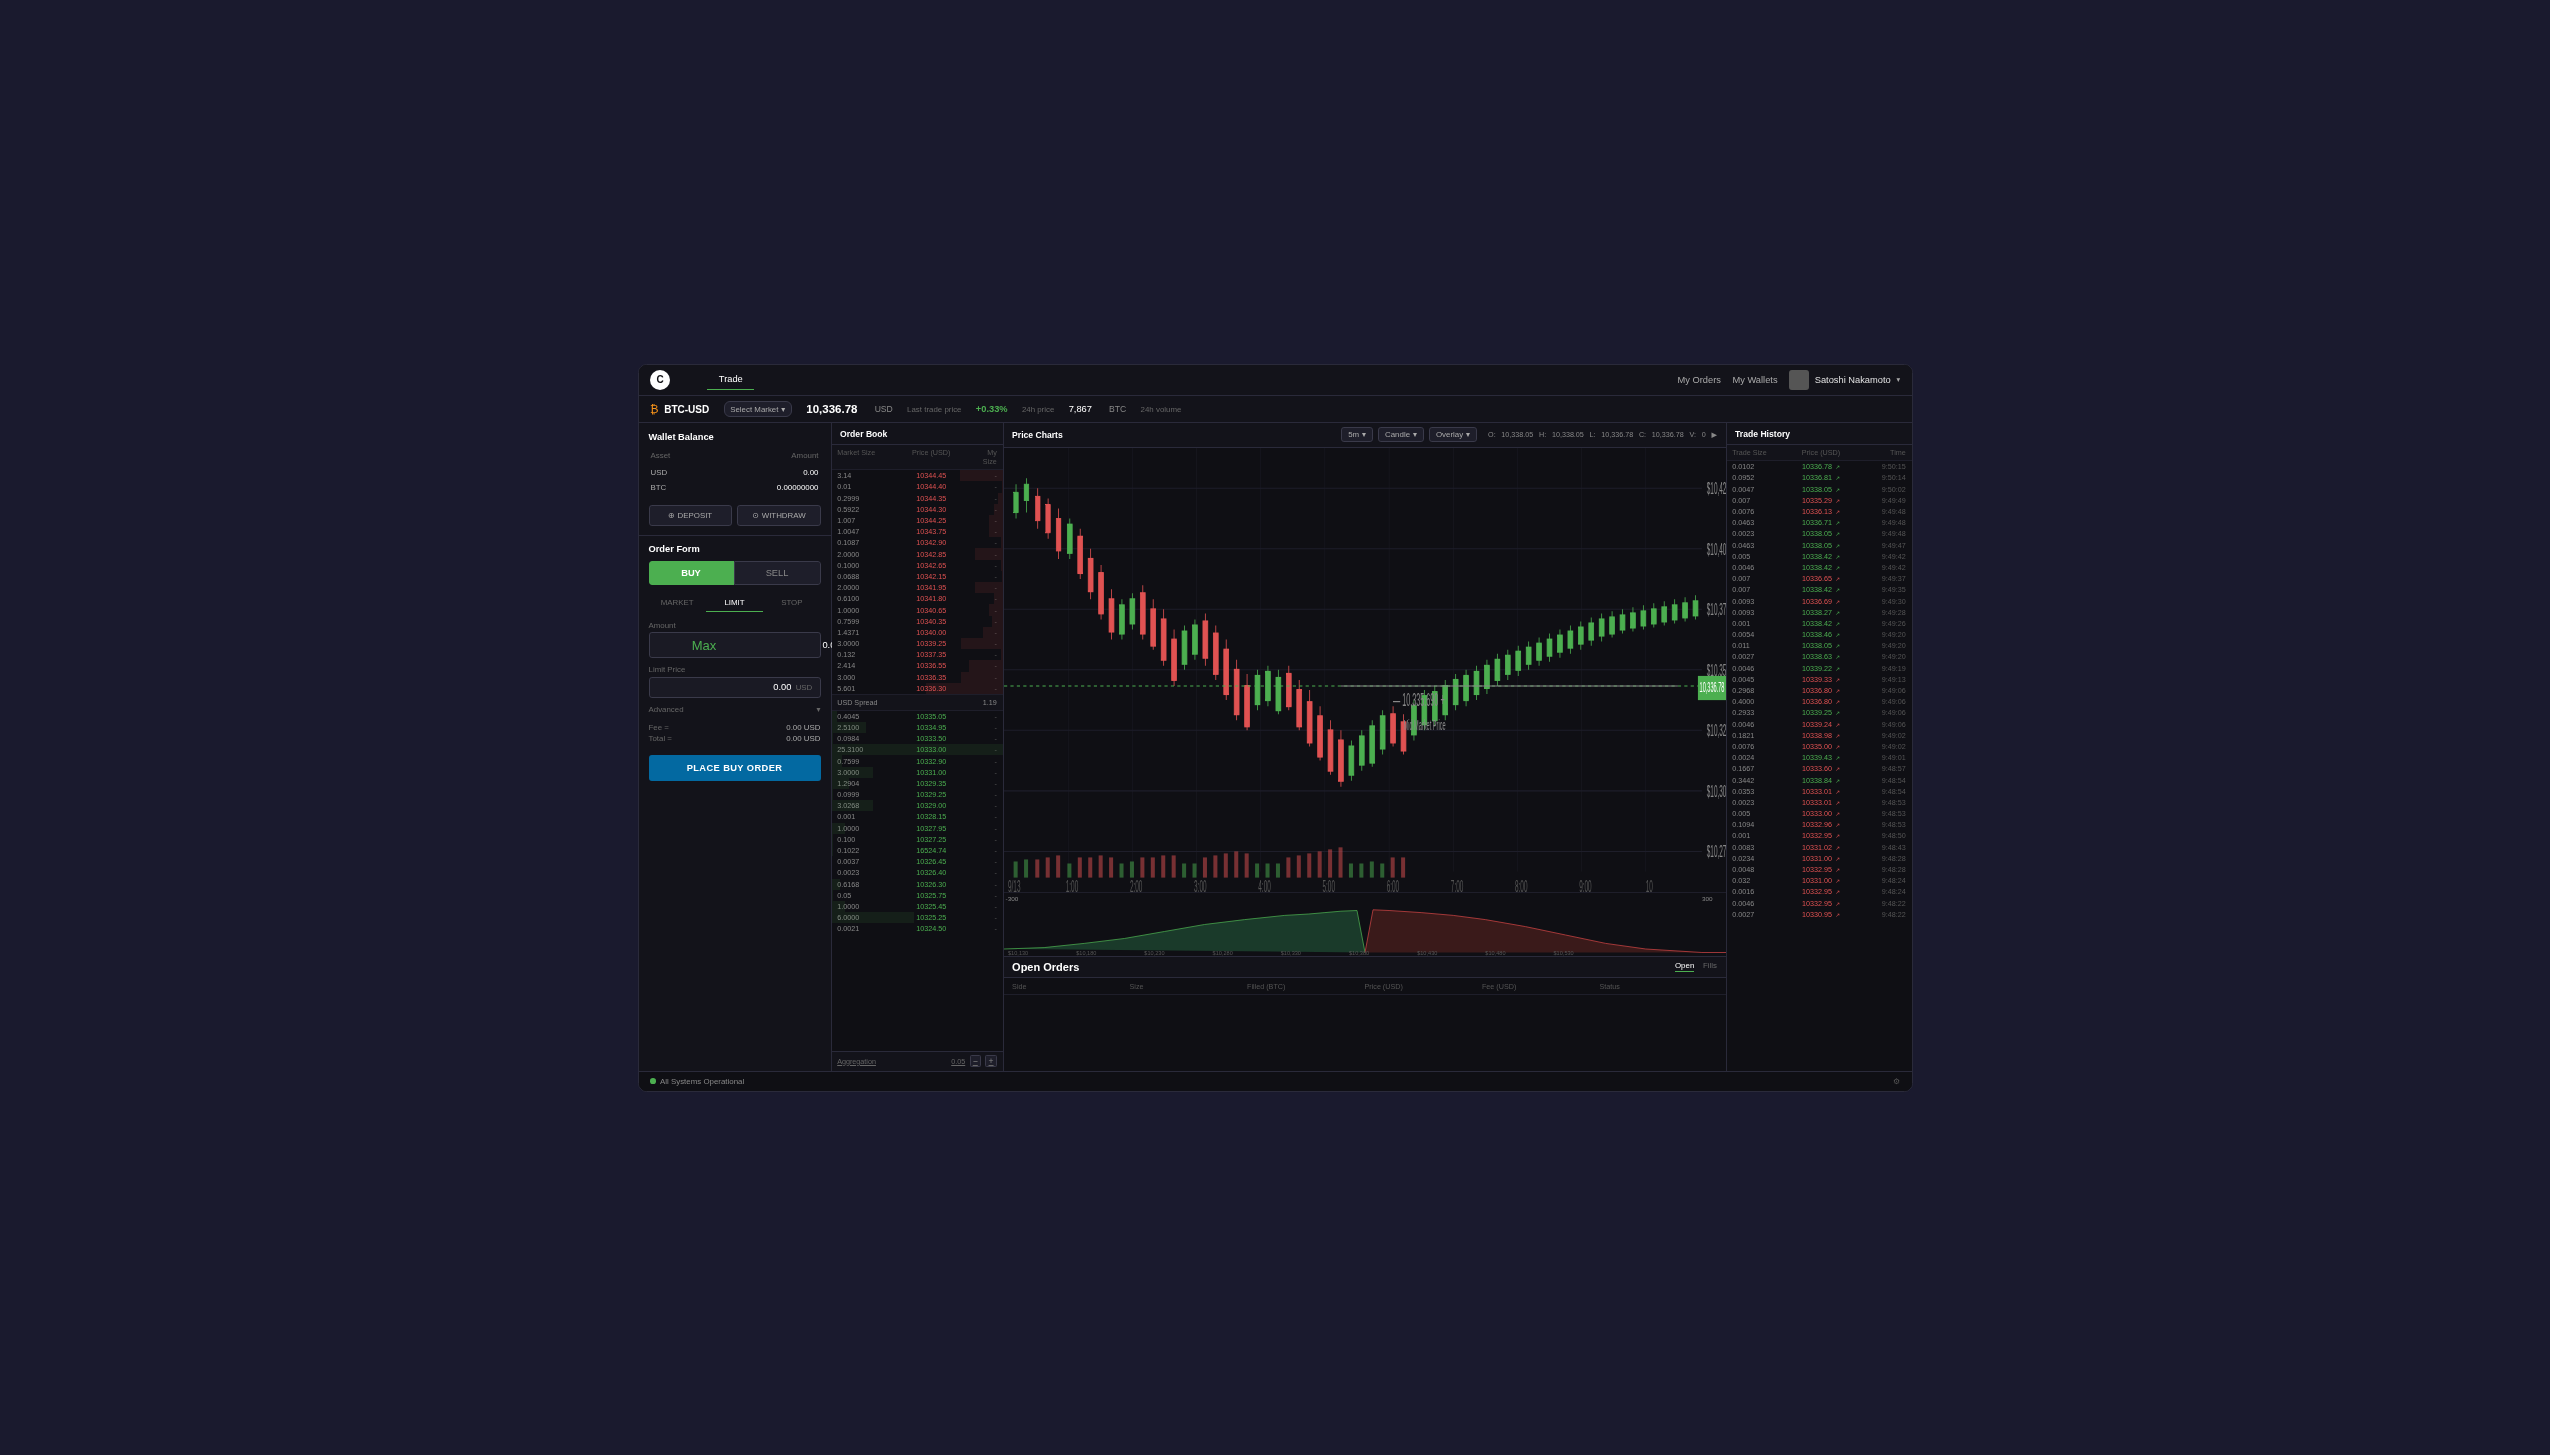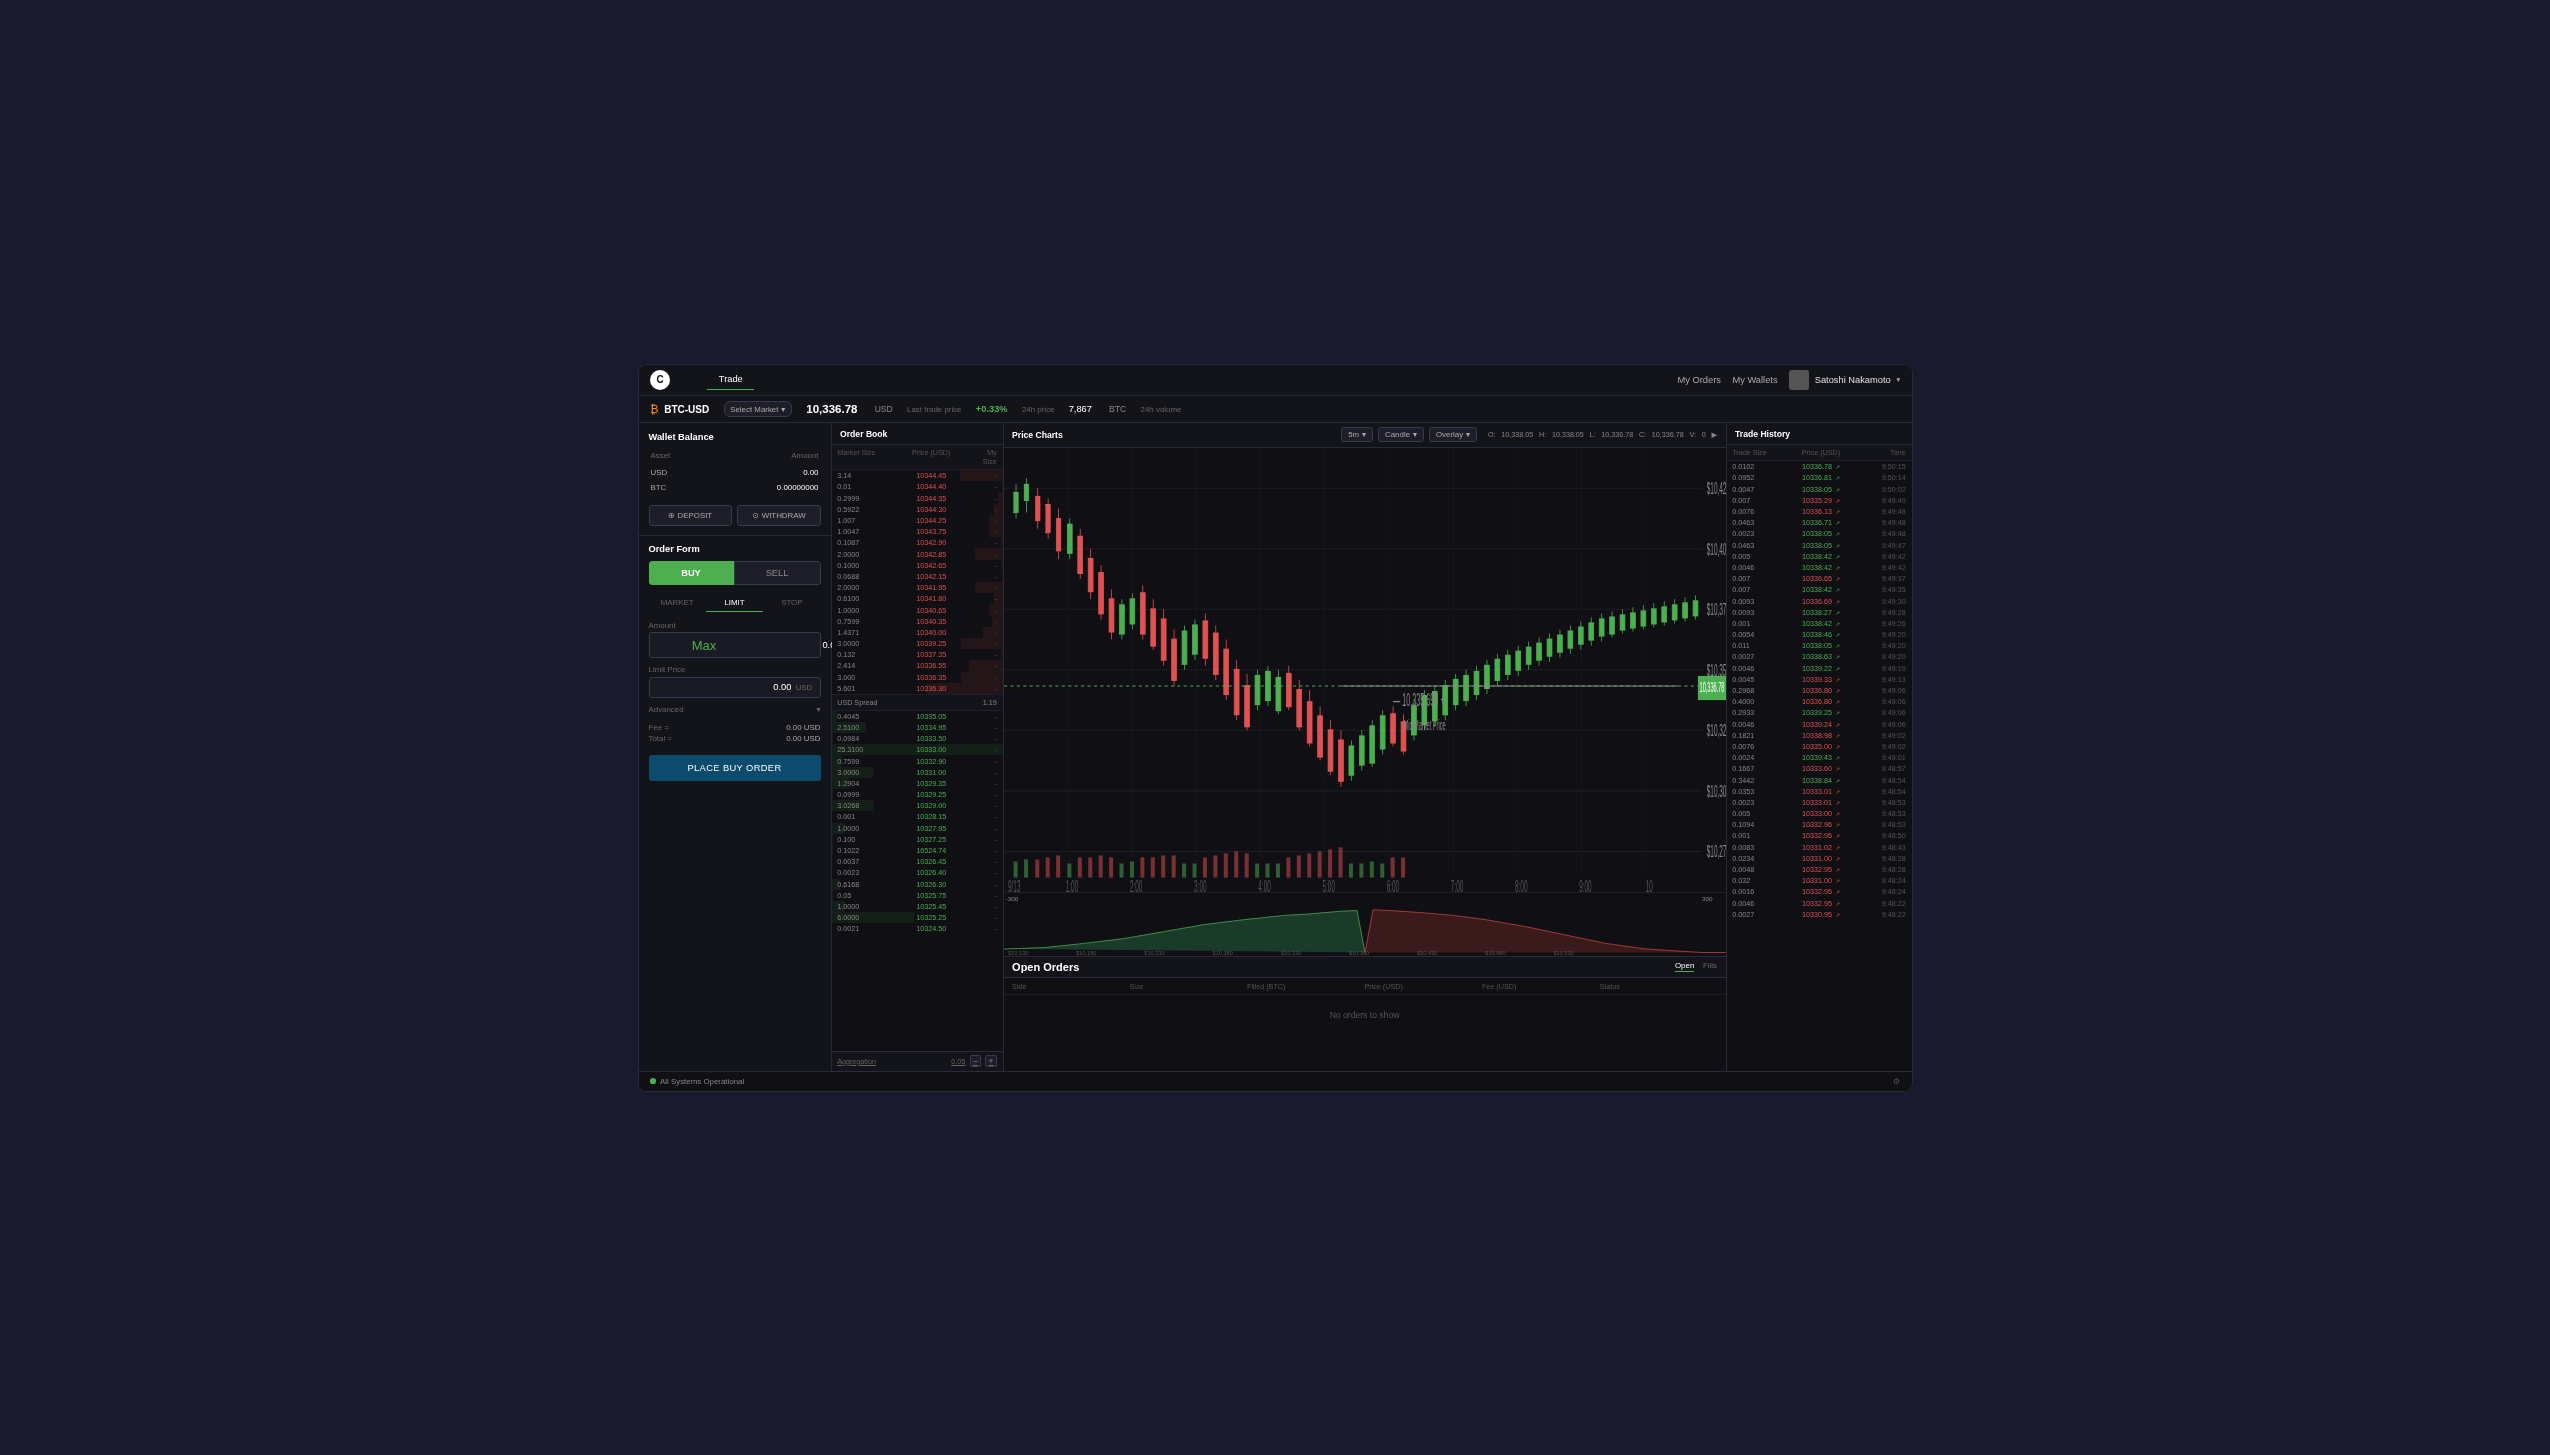--- a/index.html
+++ b/index.html
@@ -285,26 +285,26 @@
     .fee-row {
       display: flex;
       justify-content: space-between;
       font-size: 7.9px;
       color: #666;
       margin-bottom: 2.9px;
     }
     .fee-row span:last-child { color: #aaa; }
     .btn-place-order {
       width: 100%;
-      background: #0c4a6e;
+      background: #0369a1;
       color: #fff;
       border: none;
       padding: 7.9px 0;
       font-size: 9.3px;
-      font-weight: 400;
+      font-weight: 700;
       border-radius: 2.9px;
       cursor: pointer;
       margin-top: 8.6px;
       letter-spacing: 0.4px;
     }
     
     .order-book-area {
       width: 172px;
       border-right: 0.7px solid #2a2a3a;
       display: flex;
@@ -1262,21 +1262,20 @@
           </div>
           <div class="open-orders-table">
             <div class="oo-table-header">
               <span class="oo-col">Side</span>
               <span class="oo-col">Size</span>
               <span class="oo-col">Filled (BTC)</span>
               <span class="oo-col">Price (USD)</span>
               <span class="oo-col">Fee (USD)</span>
               <span class="oo-col">Status</span>
             </div>
-            <div class="no-orders">No orders to show</div>
           </div>
         </div>
       </div>
 
       <div class="right-panel">
         <div class="trade-history-header">Trade History</div>
         <div class="th-table-header">
           <span class="th-col-size">Trade Size</span>
           <span class="th-col-price">Price (USD)</span>
           <span class="th-col-time">Time</span>

